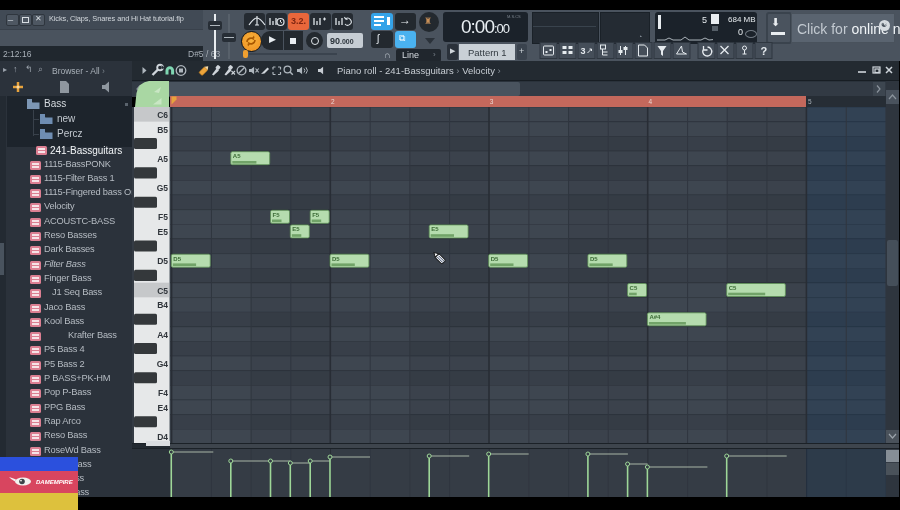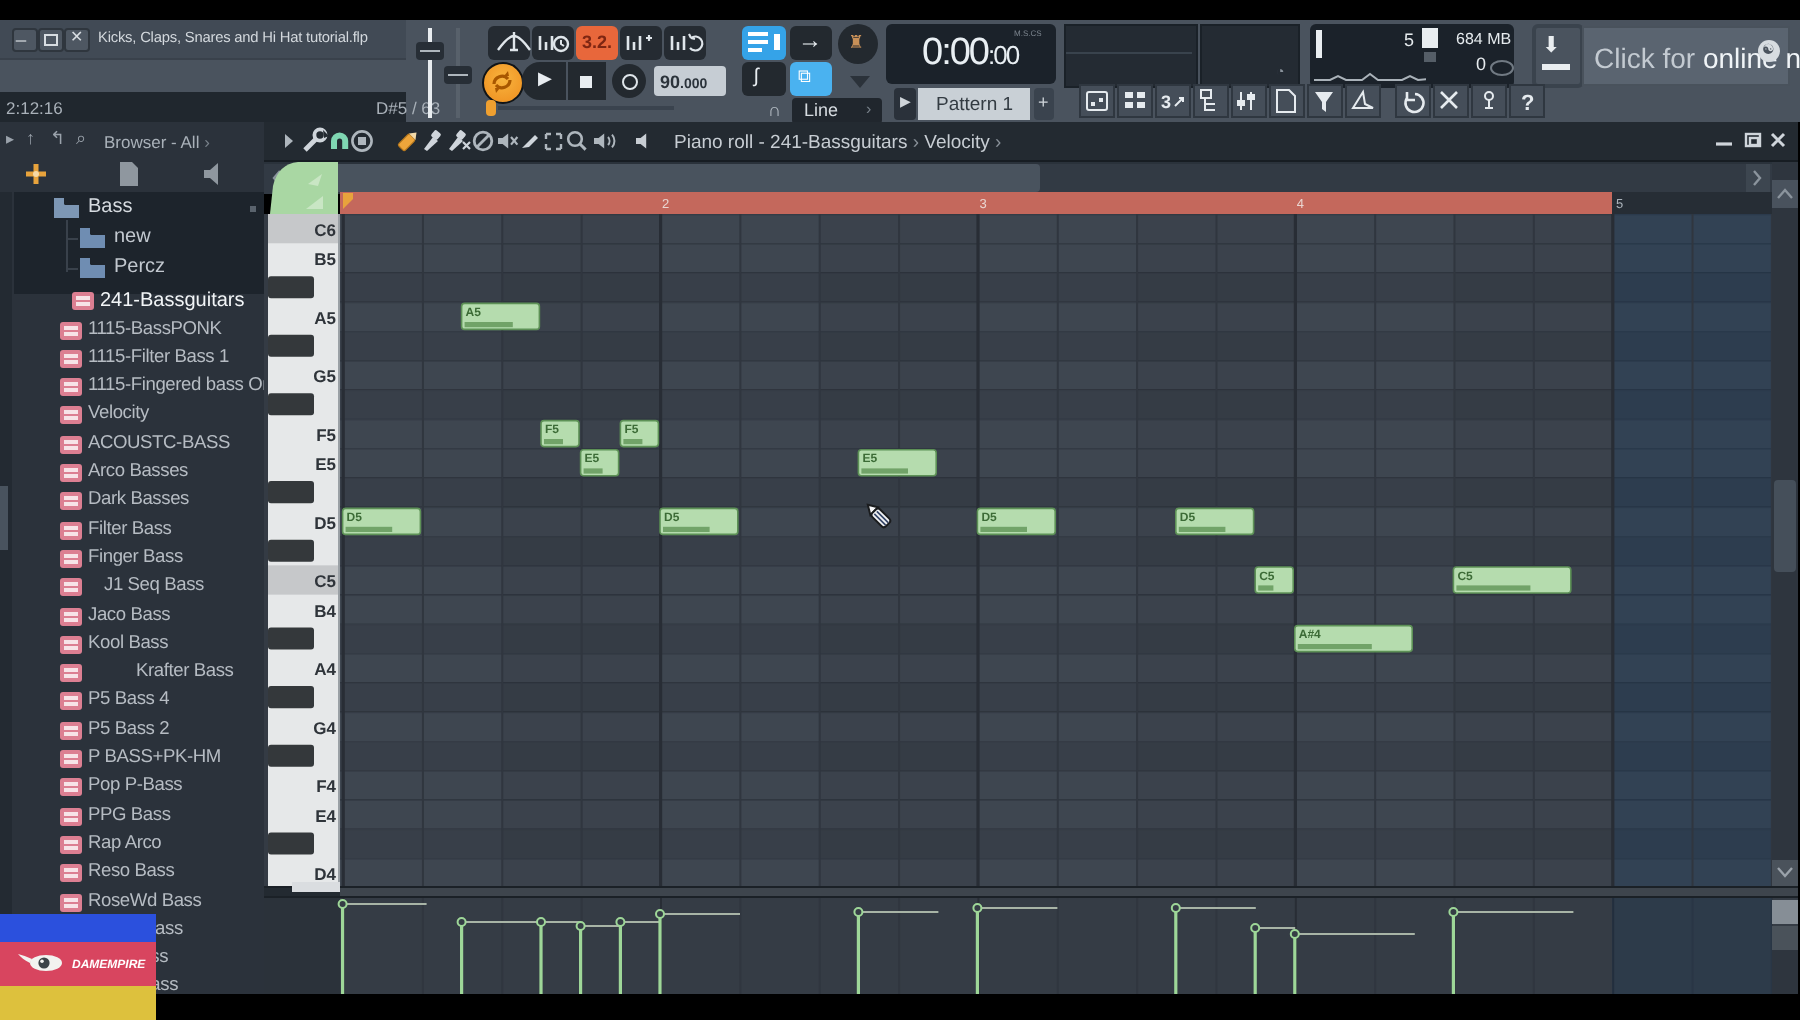--- a/index.html
+++ b/index.html
@@ -221,29 +221,29 @@
   <div class="abs" style="left:32px;top:205.4px;width:7px;height:2px;background:#f7e3e7;"></div>
   <div class="abs" style="left:32px;top:208.4px;width:7px;height:2px;background:#f7e3e7;"></div>
   <div class="abs txt" style="left:44px;top:201.4px;color:#b6bcc3;font-size:9.3px;letter-spacing:-0.2px;">Velocity</div>
   <div class="abs" style="left:30px;top:217.7px;width:11px;height:9px;background:#dc7f92;border-radius:1.5px;"></div>
   <div class="abs" style="left:32px;top:219.7px;width:7px;height:2px;background:#f7e3e7;"></div>
   <div class="abs" style="left:32px;top:222.7px;width:7px;height:2px;background:#f7e3e7;"></div>
   <div class="abs txt" style="left:44px;top:215.7px;color:#b6bcc3;font-size:9.3px;letter-spacing:-0.2px;">ACOUSTC-BASS</div>
   <div class="abs" style="left:30px;top:232.0px;width:11px;height:9px;background:#dc7f92;border-radius:1.5px;"></div>
   <div class="abs" style="left:32px;top:234.0px;width:7px;height:2px;background:#f7e3e7;"></div>
   <div class="abs" style="left:32px;top:237.0px;width:7px;height:2px;background:#f7e3e7;"></div>
-  <div class="abs txt" style="left:44px;top:230.0px;color:#b6bcc3;font-size:9.3px;letter-spacing:-0.2px;">Arco Basses</div>
+  <div class="abs txt" style="left:44px;top:230.0px;color:#b6bcc3;font-size:9.3px;letter-spacing:-0.2px;">Reso Basses</div>
   <div class="abs" style="left:30px;top:246.3px;width:11px;height:9px;background:#dc7f92;border-radius:1.5px;"></div>
   <div class="abs" style="left:32px;top:248.3px;width:7px;height:2px;background:#f7e3e7;"></div>
   <div class="abs" style="left:32px;top:251.3px;width:7px;height:2px;background:#f7e3e7;"></div>
   <div class="abs txt" style="left:44px;top:244.3px;color:#b6bcc3;font-size:9.3px;letter-spacing:-0.2px;">Dark Basses</div>
   <div class="abs" style="left:30px;top:260.6px;width:11px;height:9px;background:#dc7f92;border-radius:1.5px;"></div>
   <div class="abs" style="left:32px;top:262.6px;width:7px;height:2px;background:#f7e3e7;"></div>
   <div class="abs" style="left:32px;top:265.6px;width:7px;height:2px;background:#f7e3e7;"></div>
-  <div class="abs txt" style="left:44px;top:258.6px;color:#b6bcc3;font-size:9.3px;letter-spacing:-0.2px;">Filter Bass</div>
+  <div class="abs txt" style="left:44px;top:258.6px;color:#b6bcc3;font-size:9.3px;letter-spacing:-0.2px;font-style:italic;">Filter Bass</div>
   <div class="abs" style="left:30px;top:274.9px;width:11px;height:9px;background:#dc7f92;border-radius:1.5px;"></div>
   <div class="abs" style="left:32px;top:276.9px;width:7px;height:2px;background:#f7e3e7;"></div>
   <div class="abs" style="left:32px;top:279.9px;width:7px;height:2px;background:#f7e3e7;"></div>
   <div class="abs txt" style="left:44px;top:272.9px;color:#b6bcc3;font-size:9.3px;letter-spacing:-0.2px;">Finger Bass</div>
   <div class="abs" style="left:30px;top:289.2px;width:11px;height:9px;background:#dc7f92;border-radius:1.5px;"></div>
   <div class="abs" style="left:32px;top:291.2px;width:7px;height:2px;background:#f7e3e7;"></div>
   <div class="abs" style="left:32px;top:294.2px;width:7px;height:2px;background:#f7e3e7;"></div>
   <div class="abs txt" style="left:52px;top:287.2px;color:#b6bcc3;font-size:9.3px;letter-spacing:-0.2px;">J1 Seq Bass</div>
   <div class="abs" style="left:30px;top:303.5px;width:11px;height:9px;background:#dc7f92;border-radius:1.5px;"></div>
   <div class="abs" style="left:32px;top:305.5px;width:7px;height:2px;background:#f7e3e7;"></div>

